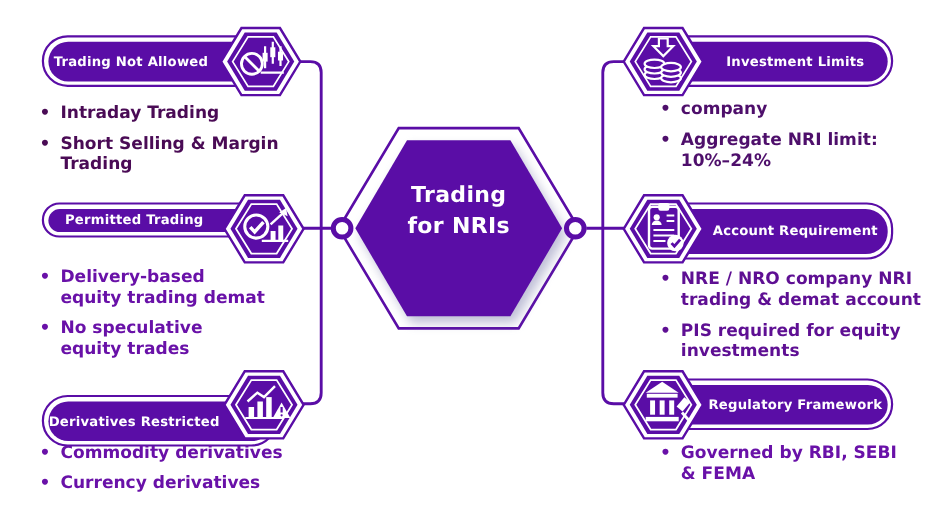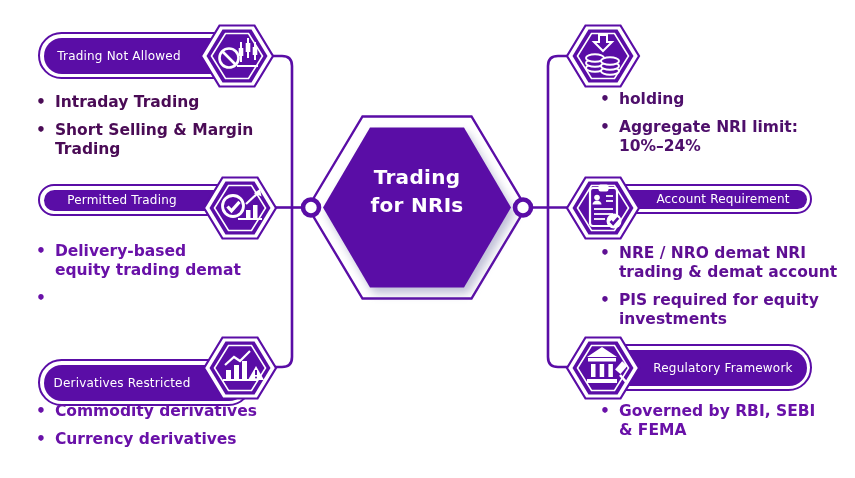--- a/index.html
+++ b/index.html
@@ -14,21 +14,21 @@
   }
   .wires{position:absolute;left:0;top:0;z-index:1;}
   
   .pill-outer{
     position:absolute;z-index:2;background:#ffffff;
     border:2px solid var(--purple);border-radius:24px;
   }
   .pill-inner{
     position:absolute;inset:3.5px;background:var(--purple);border-radius:20px;
     display:flex;align-items:center;justify-content:center;
-    color:#ffffff;font-weight:normal;font-size:12px;letter-spacing:.2px;white-space:nowrap;
+    color:#ffffff;font-weight:bold;font-size:12px;letter-spacing:.2px;white-space:nowrap;
   }
   .pill-inner.pad-r{padding-right:46px;}
   .pill-inner.pad-l{padding-left:42px;}
   
   .hexicon{position:absolute;z-index:3;width:76px;height:66px;}
   
   .center-title{
     position:absolute;left:322px;top:163px;width:190px;z-index:4;
     text-align:center;color:#ffffff;font-weight:bold;font-size:20px;line-height:1.42;
     letter-spacing:.3px;
@@ -123,20 +123,24 @@
   <div class="blist" style="left: 36px; top: 242px; color: rgb(105, 17, 168);">
     <div class="bitem">
       <span class="bdot">•</span>
       <div>
         <div class="bline">Delivery-based</div>
         <div class="bline">equity trading demat</div>
       </div>
     </div>
     <div class="bitem">
       <span class="bdot">•</span>
+      <div>
+        <div class="bline">No speculative</div>
+        <div class="bline">equity trades</div>
+      </div>
     </div>
   </div>
 
   <div class="pill-outer" style="left:38px;top:359px;width:214px;height:47px">
     <div class="pill-inner pad-r">Derivatives Restricted</div>
   </div>
   <svg class="hexicon" style="left:202px;top:335px" viewBox="0 0 76 66">
     <polygon points="2,33 20.5,2.5 55.5,2.5 74,33 55.5,63.5 20.5,63.5" fill="#ffffff" stroke="#5a0da6" stroke-width="2.2"></polygon>
     <polygon points="7.5,33 23.5,6.5 52.5,6.5 68.5,33 52.5,59.5 23.5,59.5" fill="#5a0da6"></polygon>
     <polygon points="12.5,33 26.5,10.5 49.5,10.5 63.5,33 49.5,55.5 26.5,55.5" fill="none" stroke="#ffffff" stroke-width="1.6"></polygon>
@@ -159,51 +163,54 @@
         </div>
     </div>
     <div class="bitem">
       <span class="bdot">•</span>
       <div>
           <div class="bline">Currency derivatives</div>
         </div>
     </div>
   </div>
 
+  <div class="pill-outer" style="left:592px;top:32px;width:220px;height:47px">
+    <div class="pill-inner pad-l">Investment Limits</div>
+  </div>
   <svg class="hexicon" style="left:565px;top:23px" viewBox="0 0 76 66">
     <polygon points="2,33 20.5,2.5 55.5,2.5 74,33 55.5,63.5 20.5,63.5" fill="#ffffff" stroke="#5a0da6" stroke-width="2.2"></polygon>
     <polygon points="7.5,33 23.5,6.5 52.5,6.5 68.5,33 52.5,59.5 23.5,59.5" fill="#5a0da6"></polygon>
     <polygon points="12.5,33 26.5,10.5 49.5,10.5 63.5,33 49.5,55.5 26.5,55.5" fill="none" stroke="#ffffff" stroke-width="1.6"></polygon>
     <path d="M34,12 h8 v7 h5 l-9,9 l-9,-9 h5 z" fill="none" stroke="#ffffff" stroke-width="2"></path>
     <g fill="#5a0da6" stroke="#ffffff" stroke-width="2">
       <ellipse cx="30" cy="45" rx="9" ry="3.8"></ellipse>
       <ellipse cx="30" cy="40" rx="9" ry="3.8"></ellipse>
       <ellipse cx="30" cy="35" rx="9" ry="3.8"></ellipse>
       <ellipse cx="45" cy="48" rx="9" ry="3.8"></ellipse>
       <ellipse cx="45" cy="43" rx="9" ry="3.8"></ellipse>
       <ellipse cx="45" cy="38" rx="9" ry="3.8"></ellipse>
     </g>
   </svg>
   <div class="blist" style="left: 600px; top: 90px; color: rgb(78, 15, 107);">
     <div class="bitem">
       <span class="bdot">•</span>
       <div>
-        <div class="bline">holding</div>
+        <div class="bline">company</div>
       </div>
     </div>
     <div class="bitem">
       <span class="bdot">•</span>
       <div>
         <div class="bline">Aggregate NRI limit:</div>
         <div class="bline">10%–24%</div>
       </div>
     </div>
   </div>
 
-  <div class="pill-outer" style="left:592px;top:184px;width:220px;height:30px">
+  <div class="pill-outer" style="left:592px;top:184px;width:220px;height:52px">
     <div class="pill-inner pad-l">Account Requirement</div>
   </div>
   <svg class="hexicon" style="left:565px;top:175px" viewBox="0 0 76 66">
     <polygon points="2,33 20.5,2.5 55.5,2.5 74,33 55.5,63.5 20.5,63.5" fill="#ffffff" stroke="#5a0da6" stroke-width="2.2"></polygon>
     <polygon points="7.5,33 23.5,6.5 52.5,6.5 68.5,33 52.5,59.5 23.5,59.5" fill="#5a0da6"></polygon>
     <polygon points="12.5,33 26.5,10.5 49.5,10.5 63.5,33 49.5,55.5 26.5,55.5" fill="none" stroke="#ffffff" stroke-width="1.6"></polygon>
     <rect x="25" y="13" width="27" height="38" rx="3" fill="none" stroke="#ffffff" stroke-width="2.2"></rect>
     <rect x="33.5" y="9.5" width="10" height="7" rx="2" fill="#ffffff"></rect>
     <circle cx="32" cy="22.5" r="2.8" fill="#ffffff"></circle>
     <path d="M27.5,29.5 a4.5,4 0 0 1 9,0 z" fill="#ffffff"></path>
@@ -214,21 +221,21 @@
       <path d="M29,39 H48"></path>
       <path d="M29,44 H40"></path>
     </g>
     <circle cx="49" cy="46" r="7.5" fill="#ffffff"></circle>
     <path d="M45.5,46 l2.6,2.8 l5.2,-6" stroke="#5a0da6" stroke-width="2.6" fill="none"></path>
   </svg>
   <div class="blist" style="left: 600px; top: 244px; color: rgb(94, 15, 147);">
     <div class="bitem">
       <span class="bdot">•</span>
       <div>
-        <div class="bline">NRE / NRO demat NRI</div>
+        <div class="bline">NRE / NRO company NRI</div>
         <div class="bline">trading &amp; demat account</div>
       </div>
     </div>
     <div class="bitem">
       <span class="bdot">•</span>
       <div>
         <div class="bline">PIS required for equity</div>
         <div class="bline">investments</div>
       </div>
     </div>

